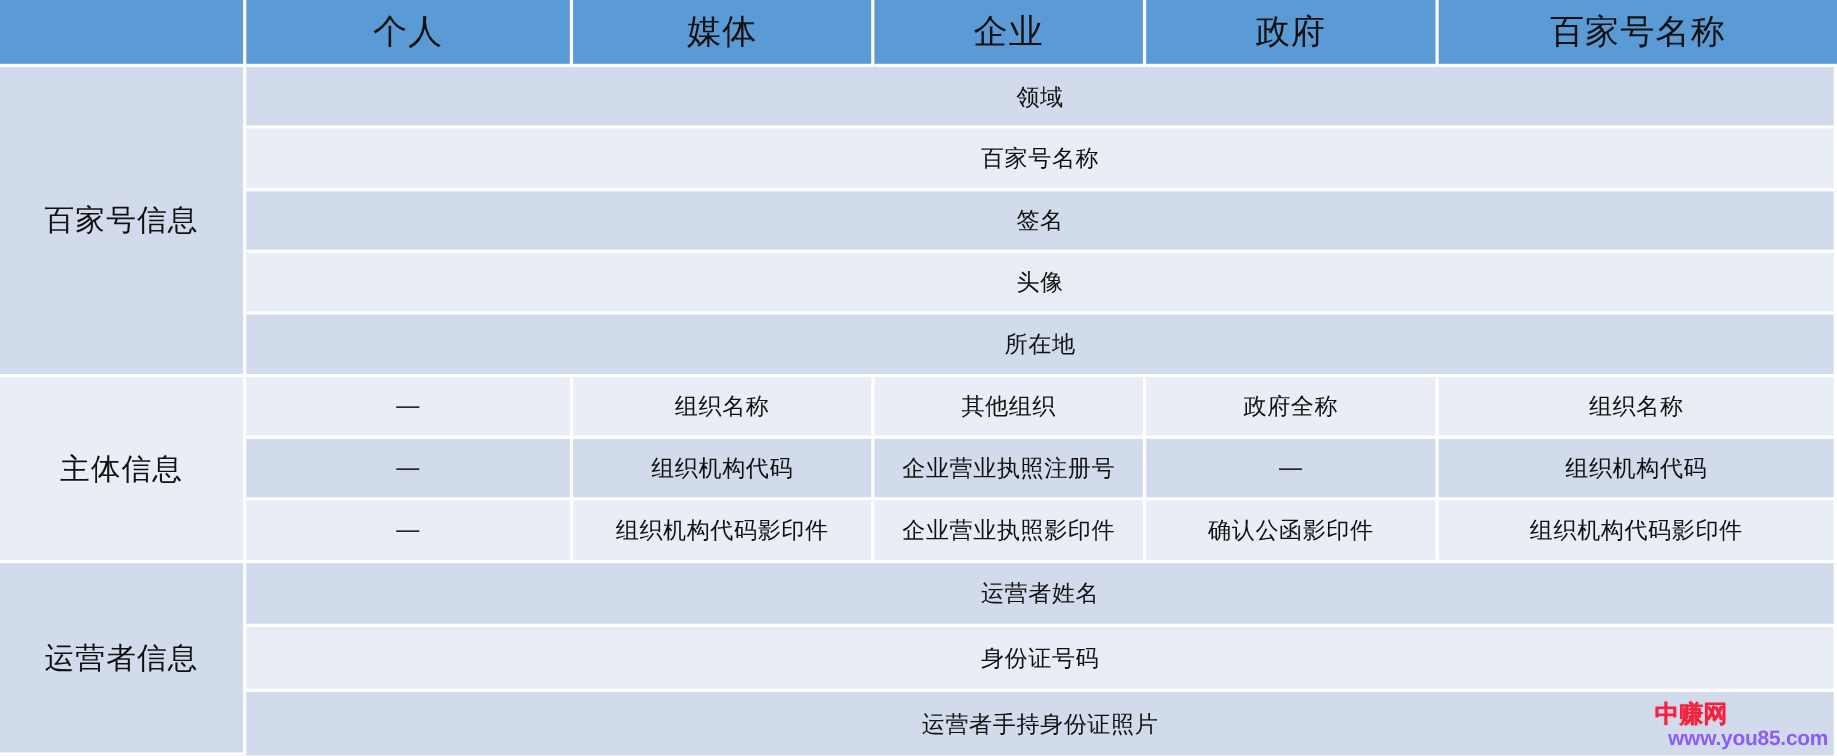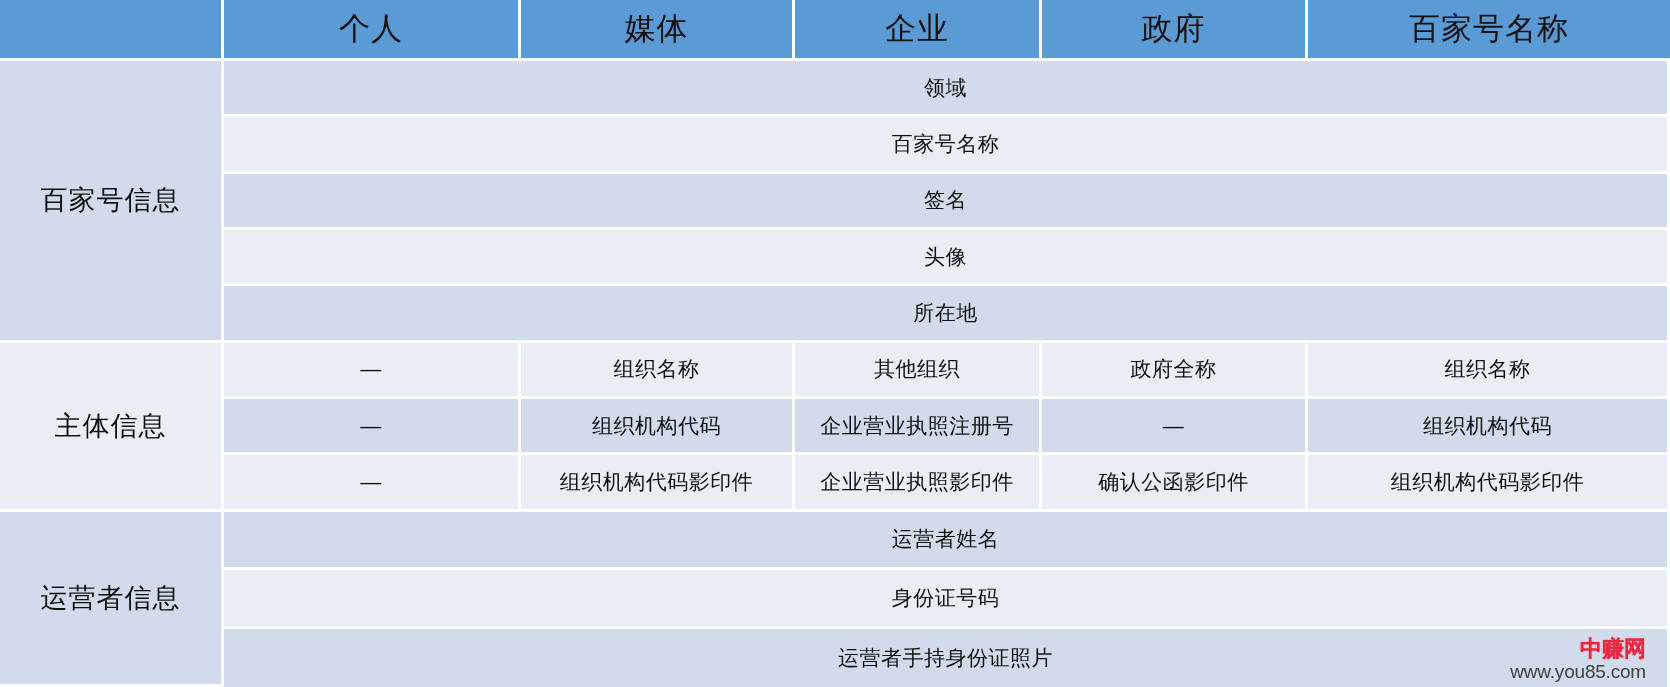--- a/index.html
+++ b/index.html
@@ -88,42 +88,43 @@
   td.dash { font-size: 21px; }
 
   tr.band { height: 53px; }
   tr.band-tall { height: 55px; }
 
   tr.last-row td { border-bottom: none; margin-left: 32px; }
 
   
   .watermark {
     position: absolute;
-    right: 24px;
+    right: 8px;
     bottom: 6px;
-    text-align: right;
+    text-align: left;
     line-height: 1;
     pointer-events: none;
     user-select: none;
   }
   .watermark .wm-cn {
     display: block;
     color: #F4223C;
     font-size: 22px;
     font-weight: bold;
     letter-spacing: 0px;
     text-shadow: 0 0 1px #F4223C;
   }
   .watermark .wm-url {
     display: block;
-    color: #404040;
+    color: #8b5cf6;
     font-size: 19px;
-    font-weight: normal;
+    font-weight: bold;
     margin-top: 2px;
     letter-spacing: -0.2px;
+    margin-left: 12px;
   }
 </style>
 </head>
 <body>
 
 <div id="page">
 
   <table class="matrix">
     <colgroup>
       <col class="c-label">

